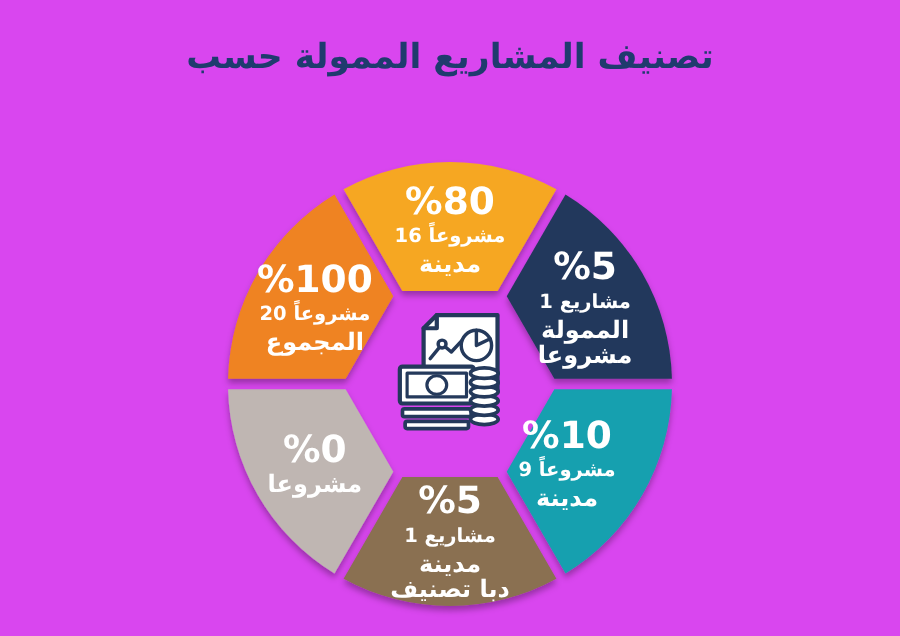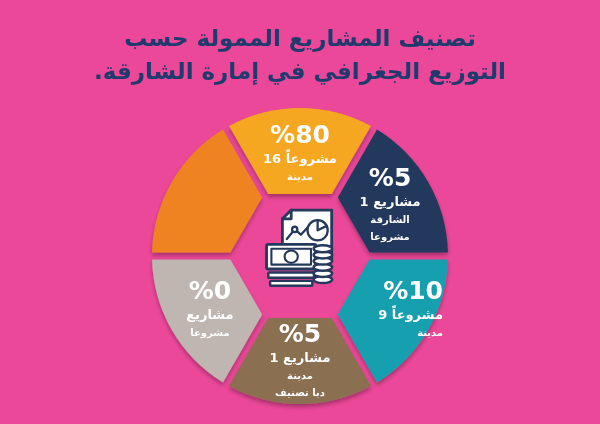--- a/index.html
+++ b/index.html
@@ -1,47 +1,46 @@
 <!DOCTYPE html>
 <html lang="ar"><head>
 <meta charset="utf-8">
 <style>
   html,body { margin:0; padding:0; background:#ffffff; }
   body { width:600px; height:424px; font-family:"DejaVu Sans","Liberation Sans",sans-serif; }
-  #canvas { position:relative; width:600px; height:424px; overflow:hidden; background:#ec4899; }
+  #canvas { position:relative; width:600px; height:424px; overflow:hidden; background:#d946ef; }
 
   .title {
     position:absolute; top:22px; left:0; right:0;
     text-align:center; direction:rtl;
     font-weight:bold; font-size:23px; line-height:33px;
     color:#1F3B6E;
   }
 
   #donut { position:absolute; left:0; top:0; }
 
   #labels { position:absolute; left:0; top:0; width:553px; height:424px; pointer-events:none; }
   .seg-label {
     position:absolute; width:150px; text-align:center;
     transform:translate(-50%,-50%);
     color:#ffffff; font-weight:bold; direction:rtl;
   }
   .seg-pct  { font-size:25px; line-height:29px; direction:ltr; }
   .seg-proj { font-size:13px; line-height:19px; direction:ltr; }
-  .seg-name { font-size:10px; line-height:17px; }
+  .seg-name { font-size:16px; line-height:17px; }
 
   .icon-wrap { position:absolute; left:256px; top:202px; width:88px; height:90px; }
 </style>
 </head>
 <body>
 
 <div id="canvas">
 
   <div class="title">
     <div>تصنيف المشاريع الممولة حسب</div>
-    <div>التوزيع الجغرافي في إمارة الشارقة.</div>
   </div>
 
   <svg id="donut" width="600" height="424" viewBox="0 0 600 424">
     <defs>
       <filter id="petalShadow" x="-20%" y="-20%" width="140%" height="140%">
         <feDropShadow dx="0" dy="3" stdDeviation="2.2" flood-color="#000000" flood-opacity="0.30"></feDropShadow>
       </filter>
     </defs>
     <g id="petals">
         <path d="M331.75 318.00 L370.95 385.89 A148 148 0 0 1 229.05 385.89 L268.25 318.00 Z" fill="#8A7051" filter="url(#petalShadow)"></path>
@@ -92,34 +91,38 @@
 
   <div id="labels">
       <div class="seg-label" style="left: 300px; top: 152px;">
         <div class="seg-pct">%80</div>
         <div class="seg-proj">16 مشروعاً</div>
         <div class="seg-name">مدينة</div>
       </div>
       <div class="seg-label" style="left: 390.07px; top: 204px;">
         <div class="seg-pct">%5</div>
         <div class="seg-proj">1 مشاريع</div>
-        <div class="seg-name">الشارقة</div>
+        <div class="seg-name">الممولة</div>
         <div class="seg-name">مشروعا</div>
       </div>
-      <div class="seg-label" style="left: 368px; top: 308px; text-align: right;">
+      <div class="seg-label" style="left: 378px; top: 308px;">
         <div class="seg-pct">%10</div>
         <div class="seg-proj">9 مشروعاً</div>
         <div class="seg-name">مدينة</div>
       </div>
       <div class="seg-label" style="left: 300px; top: 360px;">
         <div class="seg-pct">%5</div>
         <div class="seg-proj">1 مشاريع</div>
         <div class="seg-name">مدينة</div>
         <div class="seg-name">دبا تصنيف</div>
       </div>
       <div class="seg-label" style="left: 209.93px; top: 308px;">
         <div class="seg-pct">%0</div>
-        <div class="seg-proj">مشاريع</div>
         <div class="seg-name">مشروعا</div>
+      </div>
+      <div class="seg-label" style="left: 209.93px; top: 204px;">
+        <div class="seg-pct">%100</div>
+        <div class="seg-proj">20 مشروعاً</div>
+        <div class="seg-name">المجموع</div>
       </div>
     </div>
 
 </div>
 
 </body></html>

